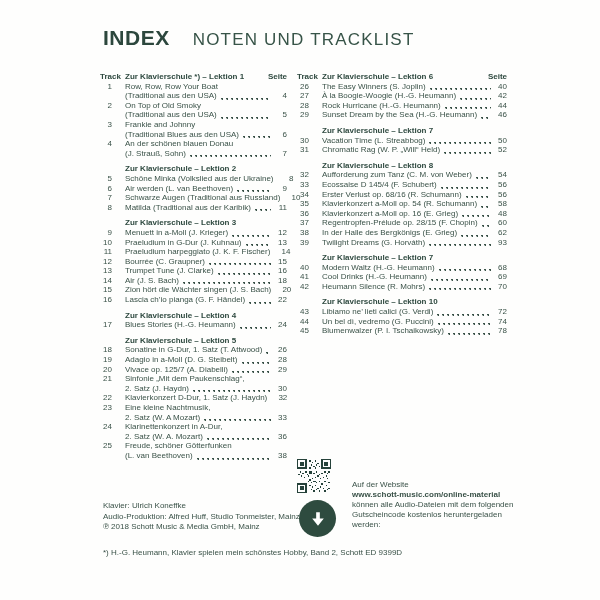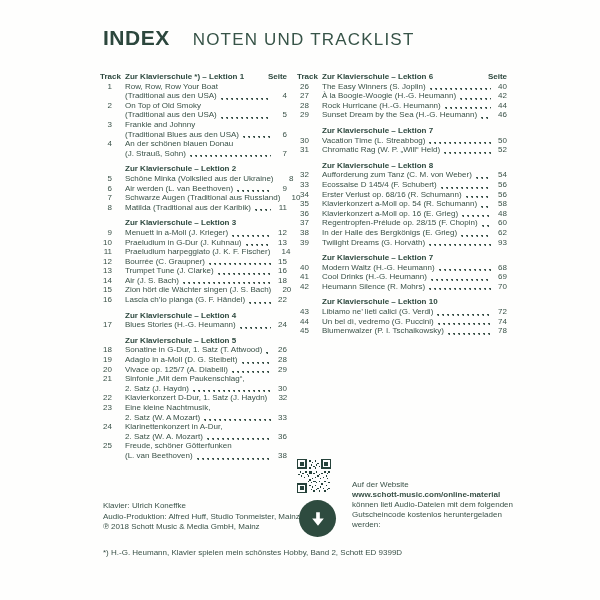--- a/index.html
+++ b/index.html
@@ -638,20 +638,20 @@
 
   <div class="dl-circle">
     <svg width="22" height="22" viewBox="0 0 36 36">
       <path d="M15 7h6v10h6.5L18 29 8.5 17H15z" fill="#ffffff"></path>
     </svg>
   </div>
 
   <div class="website">
     <div>Auf der Website</div>
     <div class="bold">www.schott-music.com/online-material</div>
-    <div>können lieti Audio-Dateien mit dem folgenden</div>
+    <div>können alle Audio-Dateien mit dem folgenden</div>
     <div>Gutscheincode kostenlos heruntergeladen</div>
     <div>werden:</div>
   </div>
 
   <div class="footnote">*) H.-G. Heumann, Klavier spielen mein schönstes Hobby, Band 2, Schott ED 9399D</div>
 
 </div>
 
 </body></html>

